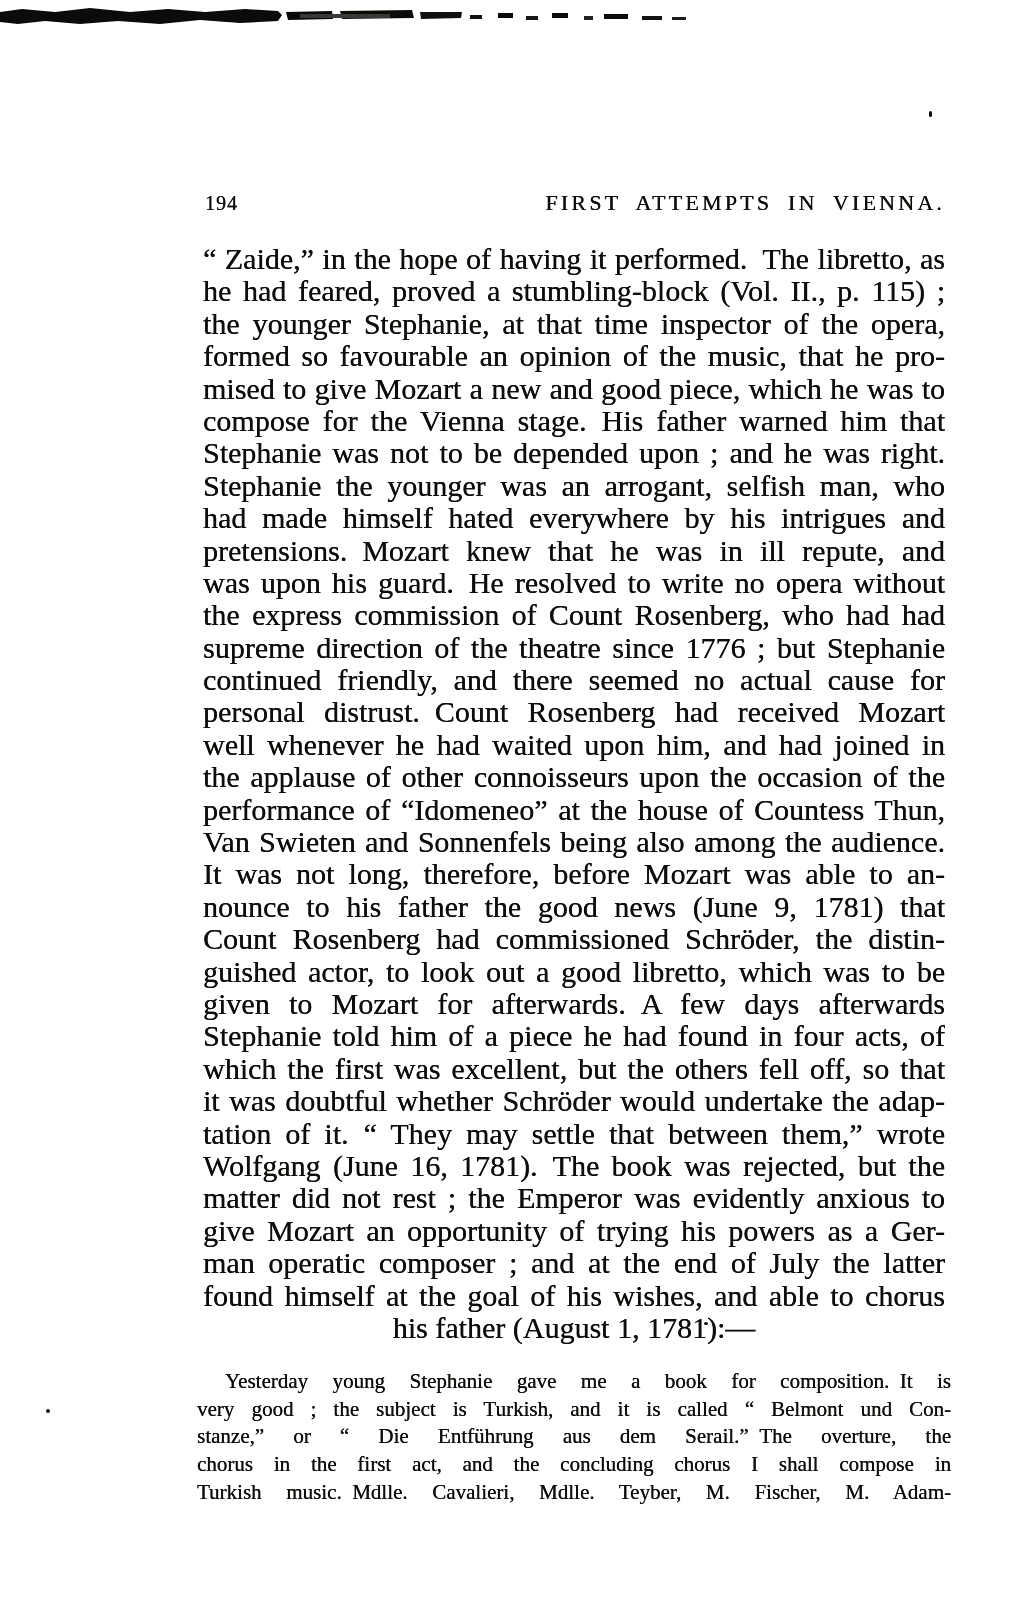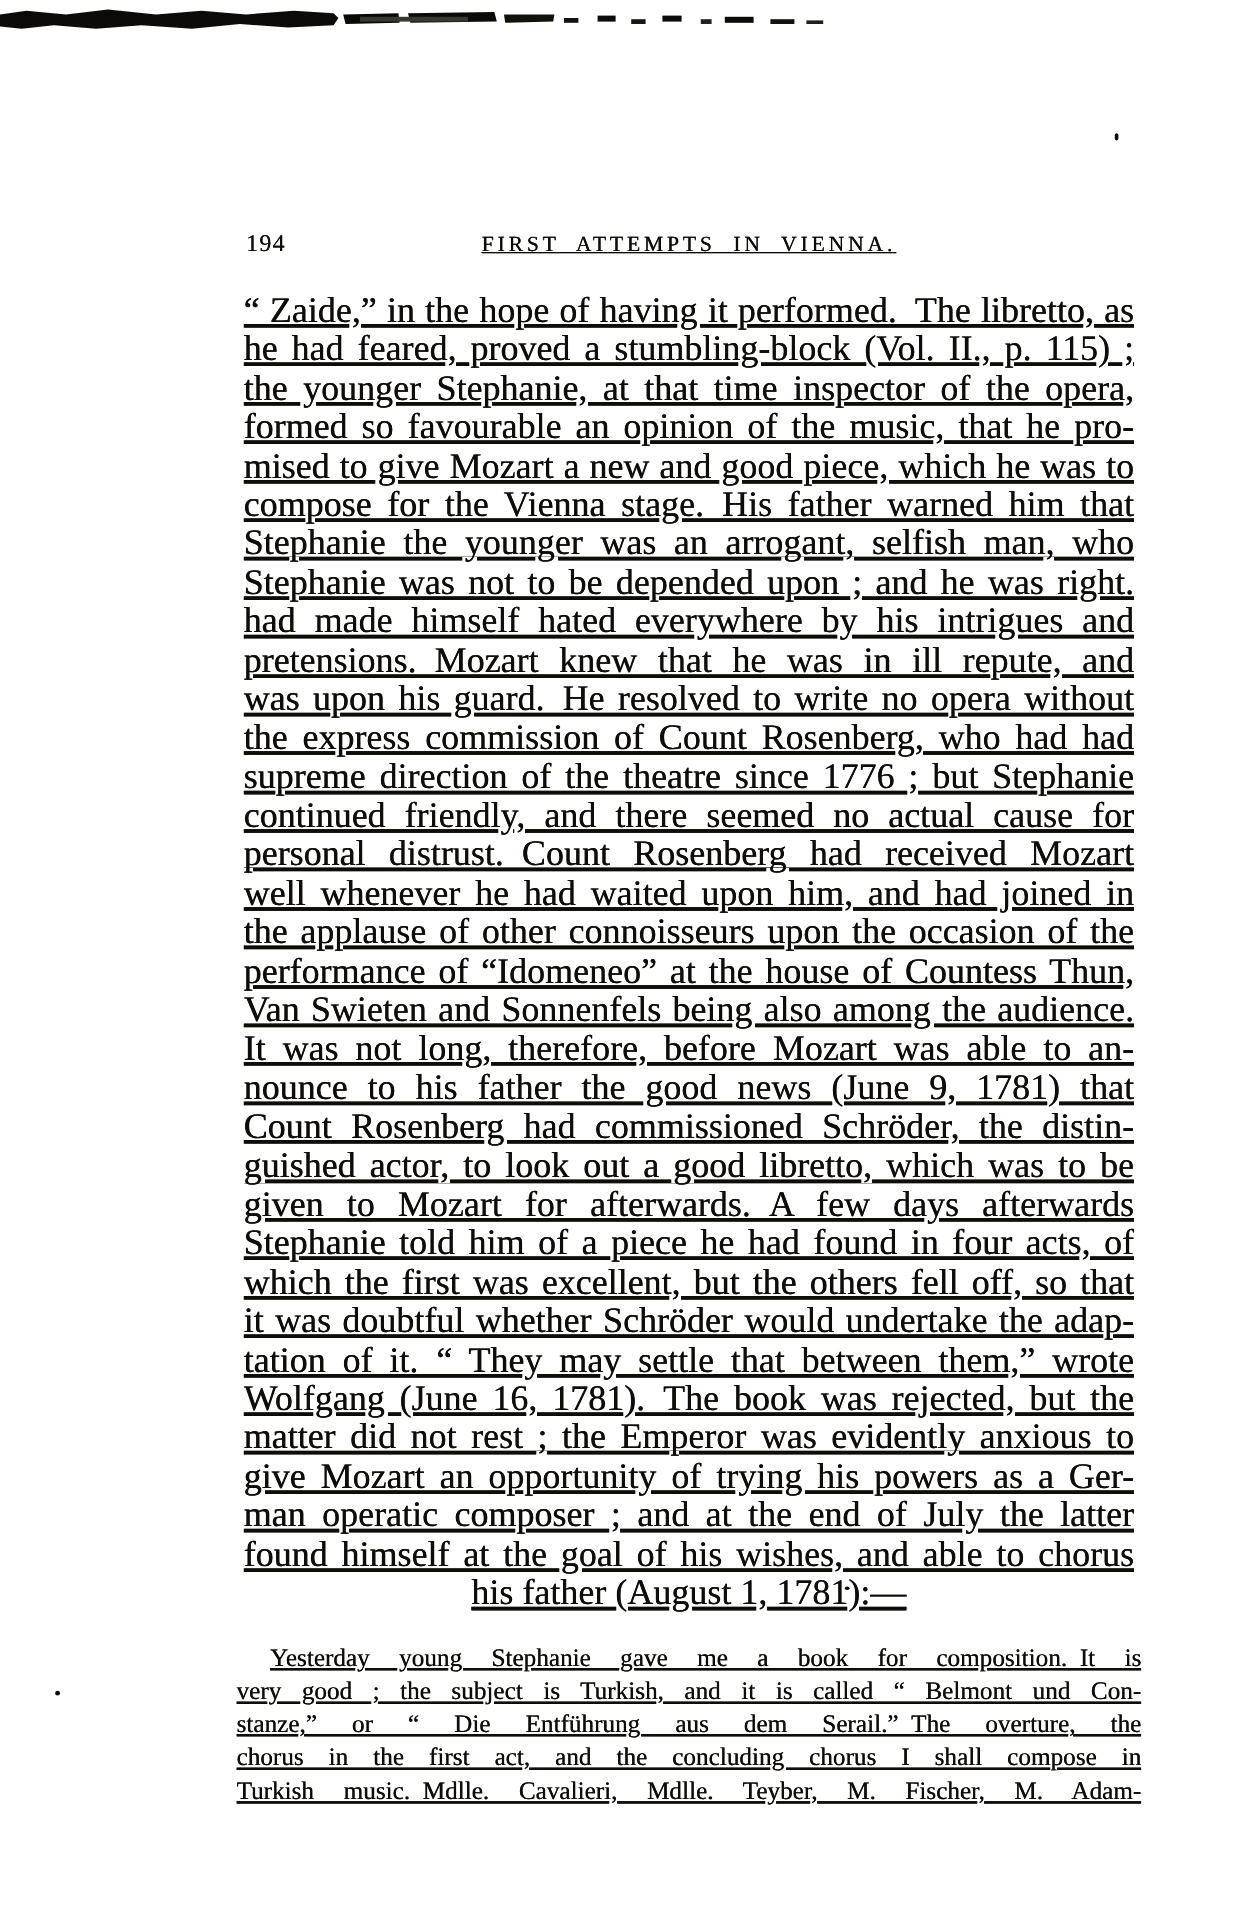--- a/index.html
+++ b/index.html
@@ -10,34 +10,34 @@
   }
   * { margin:0; padding:0; box-sizing:border-box; }
   html,body { background:#ffffff; }
   body {
     width:1036px; height:1600px; position:relative; overflow:hidden;
     background:var(--paper);
     font-family:"Liberation Serif","DejaVu Serif",serif;
     color:var(--ink);
   }
   .text-col {
-    position:absolute; left:203px; top:190px; width:742px;text-decoration:underline;
+    position:absolute; left:203px; top:190px; width:742px;
   }
   .page-header {
     position:relative; height:26px; margin-bottom:27px;
     font-size:20px; line-height:26px;
   }
   .page-num {
     position:absolute; left:2px; top:0;
     letter-spacing:1px;
     text-shadow:0.3px 0 0 currentColor;
   }
   .running-head {
-    display:block; text-align:center;
-    font-size:18px; letter-spacing:3.2px; word-spacing:7px;
+    display:block; text-align:right;
+    font-size:22px; letter-spacing:3.2px; word-spacing:7px;
     text-shadow:0.3px 0 0 currentColor;
   }
   .line {
     text-align:justify;
     overflow:hidden;
     text-shadow:0.25px 0 0 currentColor;
   }
   .line::after { content:""; display:inline-block; width:100%; height:0; }
   .body-text .line {
     font-size:30px;
@@ -88,22 +88,22 @@
     <span class="running-head">FIRST ATTEMPTS IN VIENNA.</span>
   </div>
 
   <div class="body-text">
       <div class="line">“ Zaide,” in the hope of having it performed. The libretto, as</div>
       <div class="line">he had feared, proved a stumbling-block (Vol. II., p. 115) ; but</div>
       <div class="line">the younger Stephanie, at that time inspector of the opera,</div>
       <div class="line">formed so favourable an opinion of the music, that he pro-</div>
       <div class="line">mised to give Mozart a new and good piece, which he was to</div>
       <div class="line">compose for the Vienna stage. His father warned him that</div>
+      <div class="line">Stephanie was not to be depended upon ; and he was right.</div>
       <div class="line">Stephanie the younger was an arrogant, selfish man, who</div>
-      <div class="line">Stephanie was not to be depended upon ; and he was right.</div>
       <div class="line">had made himself hated everywhere by his intrigues and</div>
       <div class="line">pretensions. Mozart knew that he was in ill repute, and</div>
       <div class="line">was upon his guard. He resolved to write no opera without</div>
       <div class="line">the express commission of Count Rosenberg, who had had</div>
       <div class="line">supreme direction of the theatre since 1776 ; but Stephanie</div>
       <div class="line">continued friendly, and there seemed no actual cause for</div>
       <div class="line">personal distrust. Count Rosenberg had received Mozart</div>
       <div class="line">well whenever he had waited upon him, and had joined in</div>
       <div class="line">the applause of other connoisseurs upon the occasion of the</div>
       <div class="line">performance of “Idomeneo” at the house of Countess Thun,</div>

